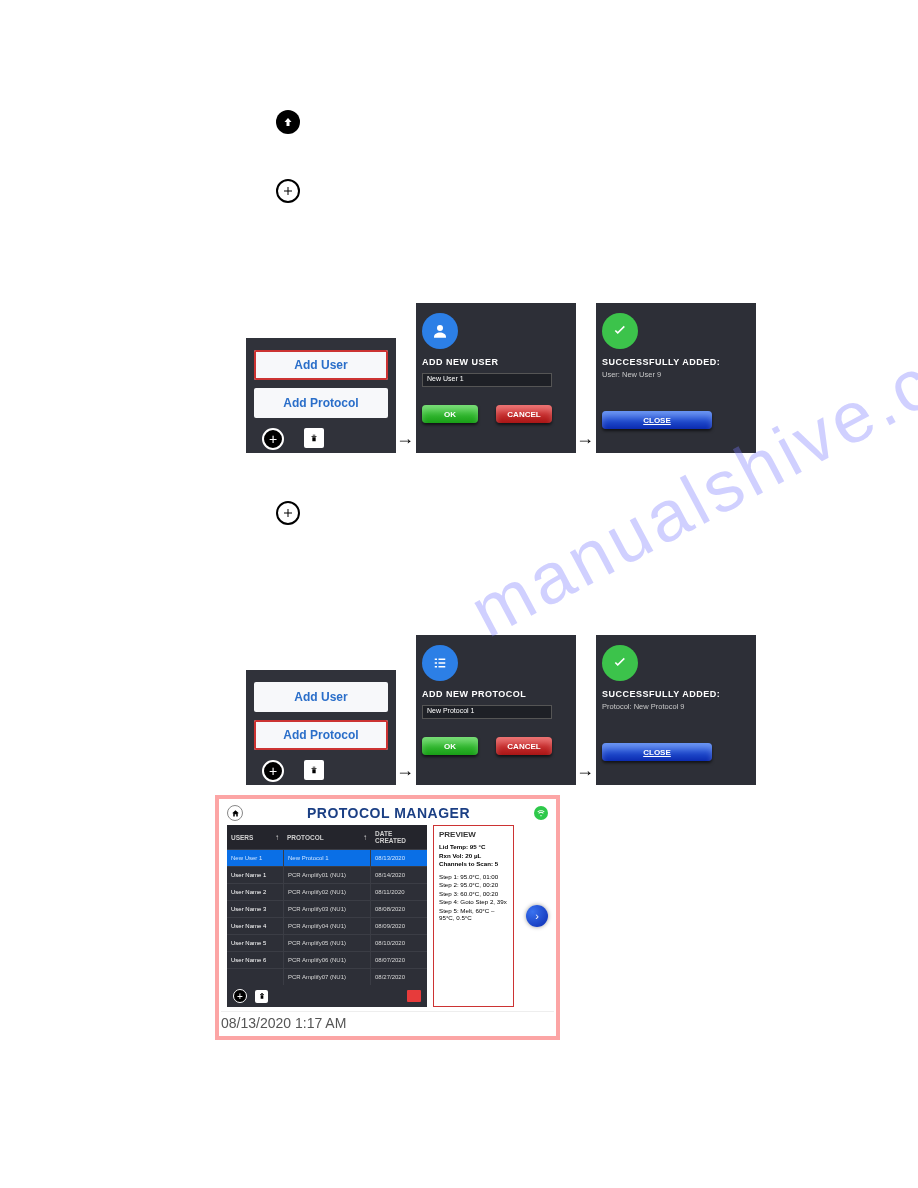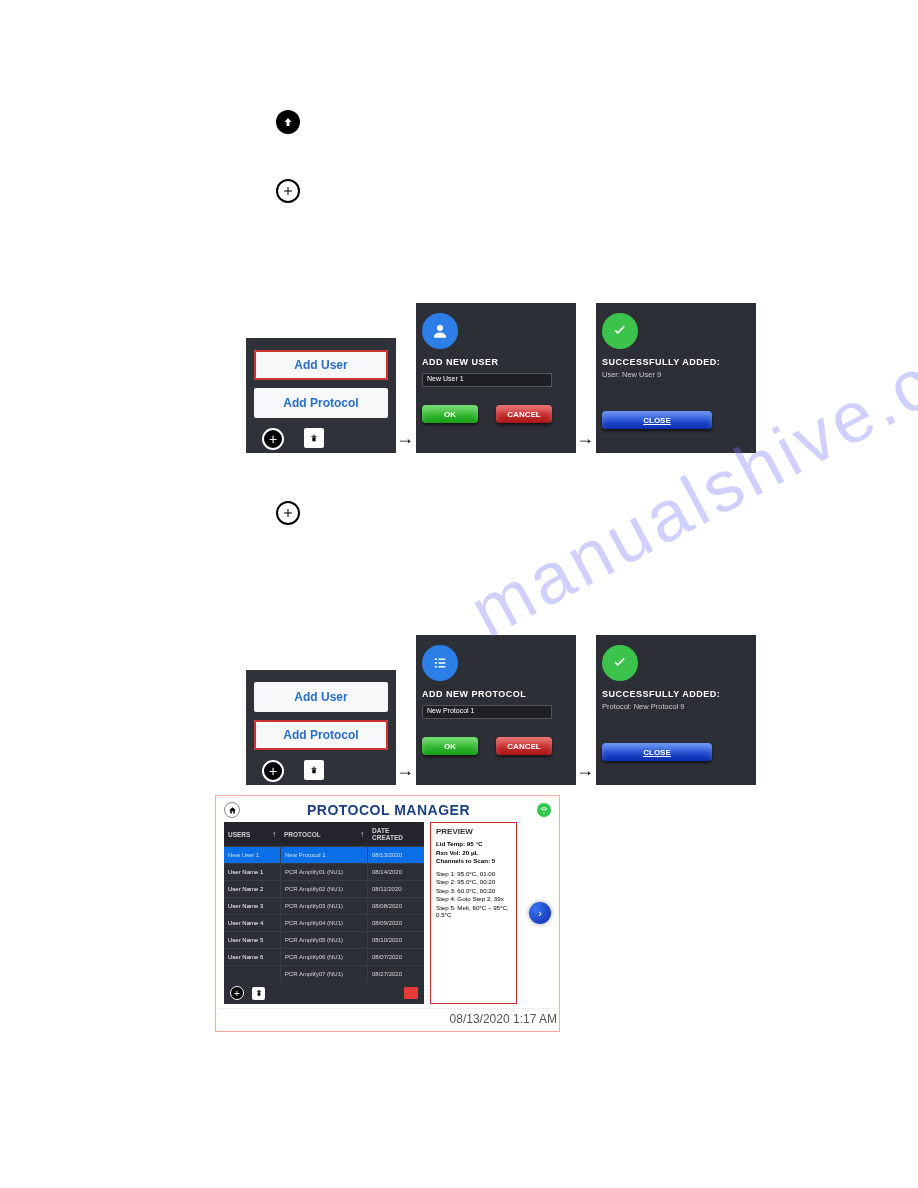--- a/index.html
+++ b/index.html
@@ -78,21 +78,21 @@
     min-width:56px; height:18px; border-radius:4px; color:#fff;
     font-size:8px; font-weight:700; display:flex; align-items:center; justify-content:center;
     box-shadow: inset 0 6px 6px rgba(255,255,255,0.25), 0 2px 3px rgba(0,0,0,.6);
     cursor:pointer;
   }
   .g-btn.ok { background:linear-gradient(#4cd24a,#199f17); }
   .g-btn.cancel { background:linear-gradient(#e64646,#a91616);margin-left:8px; }
   .g-btn.close { background:linear-gradient(#3a73f0,#0b2bb0); min-width:110px;text-decoration:underline; }
 
   
-  .pm-wrap { border:1px solid #fca5a5; width:345px; margin-left:215px; margin-top:8px; background:#fff; padding:2px; }
+  .pm-wrap { border:4px solid #fca5a5; width:345px; margin-left:215px; margin-top:8px; background:#fff; padding:2px; }
   .pm-head { display:flex; align-items:center; padding:4px 6px; }
   .home-btn { width:16px; height:16px; border:1px solid #888; border-radius:50%; display:flex; align-items:center; justify-content:center; }
   .pm-title { flex:1; text-align:center; color:#1b3f84; font-weight:800; font-size:14px; letter-spacing:.5px; }
   .wifi { width:14px; height:14px; border-radius:50%; background:#2ec94a; display:flex; align-items:center; justify-content:center; color:#fff; font-size:8px; }
 
   .pm-body { display:flex; gap:6px; padding:0 6px 4px; }
   .pm-table { width:200px; background:#2d2f37; font-size:6px; border-radius:4px 4px 0 0; position:relative; }
   .pm-th { display:flex; background:#24252c; color:#d0d0d0; font-size:6.5px; font-weight:700; }
   .pm-th > div { padding:5px 4px; }
   .pm-th .c1 { width:56px; display:flex; justify-content:space-between; align-items:center;}
@@ -112,21 +112,21 @@
 
   .pv { width:108px; border:1px solid #ccc; border-radius:0; font-size:6.2px; padding:4px 5px; background:#fff; outline:1.5px solid #c33; outline-offset:-1px;}
   .pv h5 { font-size:8px; font-weight:800; color:#333; margin-bottom:4px; }
   .pv p { margin-bottom:1.5px; }
   .pv b { font-weight:700; }
   .pv .gap { height:4px; }
 
   .pm-right { display:flex; align-items:center; }
   .nav-blue { width:22px; height:22px; border-radius:50%; background:radial-gradient(circle at 30% 30%, #3a73f0, #0b2bb0); color:#fff; display:flex; align-items:center; justify-content:center; margin-left:6px; box-shadow:0 0 4px rgba(0,0,0,.4); font-size:11px;}
 
-  .pm-time { text-align:right; font-size:12px; color:#555; padding:3px 0; border-top:1px solid #eee; }
+  .pm-time { text-align:left; font-size:14px; color:#555; padding:3px 0; border-top:1px solid #eee; }
 
 </style>
 </head>
 <body>
 
 <div class="watermark">manualshive.com</div>
 
 <div class="page">
 
   <div class="icon-row">

